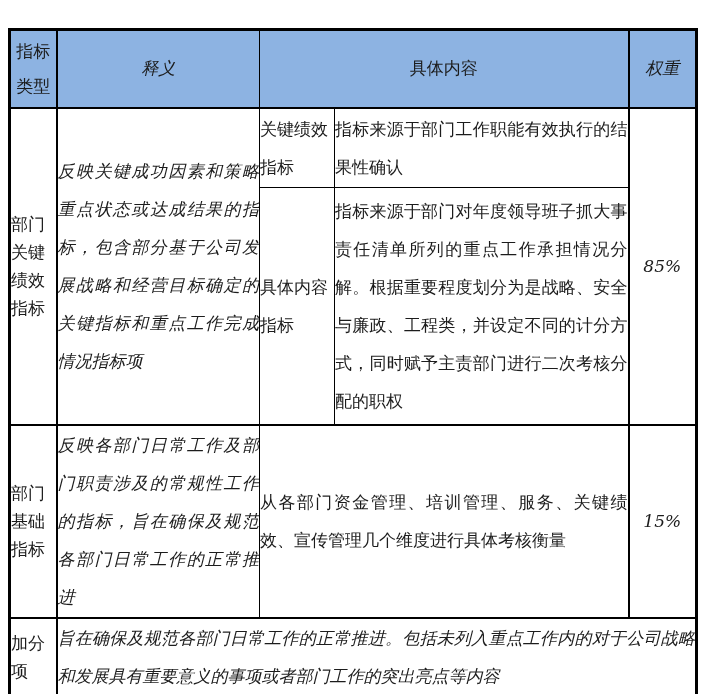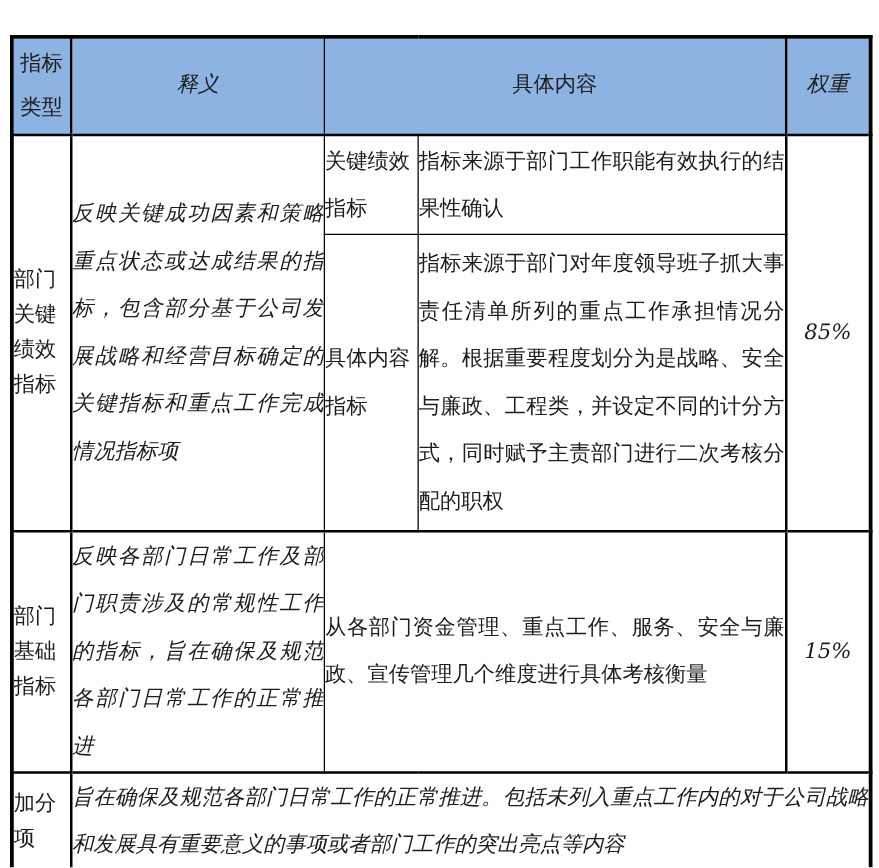--- a/index.html
+++ b/index.html
@@ -105,21 +105,21 @@
       <td class="sublabel">具体内容
 指标</td>
       <td class="content">指标来源于部门对年度领导班子抓大事责任清单所列的重点工作承担情况分解。根据重要程度划分为是战略、安全与廉政、工程类，并设定不同的计分方式，同时赋予主责部门进行二次考核分配的职权</td>
     </tr>
 
     <tr style="height:193px">
       <td class="type bt2">部门
 基础
 指标</td>
       <td class="def bl2 bt2">反映各部门日常工作及部门职责涉及的常规性工作的指标，旨在确保及规范各部门日常工作的正常推进</td>
-      <td class="content bt2" colspan="2">从各部门资金管理、重点工作、服务、安全与廉政、宣传管理几个维度进行具体考核衡量</td>
+      <td class="content bt2" colspan="2">从各部门资金管理、培训管理、服务、关键绩效、宣传管理几个维度进行具体考核衡量</td>
       <td class="weight bl2 bt2">15%</td>
     </tr>
 
     <tr style="height:74px">
       <td class="type bt2">加分
 项</td>
       <td class="content bl2 bt2" colspan="4">旨在确保及规范各部门日常工作的正常推进。包括未列入重点工作内的对于公司战略和发展具有重要意义的事项或者部门工作的突出亮点等内容</td>
     </tr>
   </tbody>
     </table>

